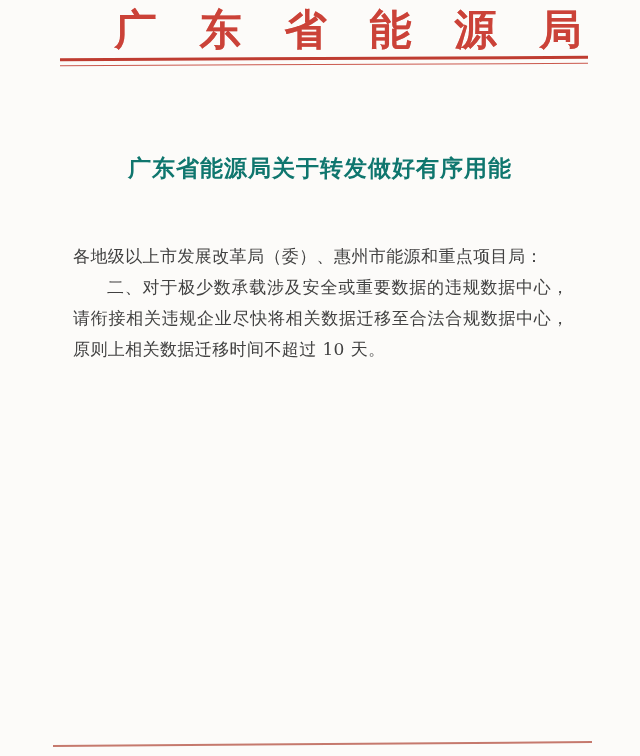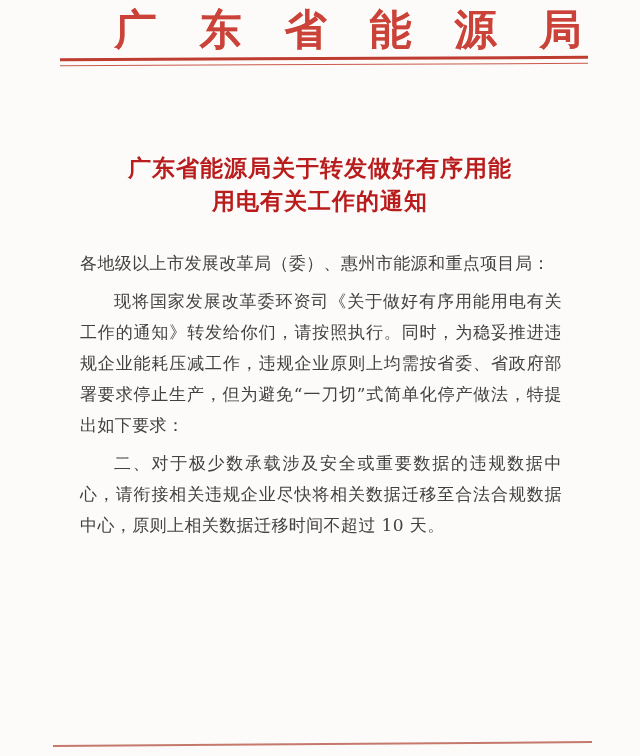--- a/index.html
+++ b/index.html
@@ -53,41 +53,41 @@
   .notice-title {
     position: absolute;
     top: 151px;
     left: 0;
     width: 100%;
     margin: 0;
     text-align: center;
     font-size: 23px;
     line-height: 33px;
     font-weight: 700;
-    color: #b91c1c;
+    color: #0f766e;
     letter-spacing: 1px;
   }
   .notice-title .title-line {
     display: block;
   }
 
   
   .notice-body {
     position: absolute;
     top: 241px;
     left: 73px;
     width: 496px;
     font-size: 17px;
     line-height: 31px;
     color: #414141;
     text-align: justify;
     letter-spacing: 0.4px;
   }
   .notice-body p {
-    margin: 7px;
+    margin: 0;
   }
   .notice-body p.para {
     text-indent: 2em;
   }
 
   
   .footer-divider {
     position: absolute;
     top: 743px;
     left: 53px;
@@ -103,24 +103,22 @@
 
   <header class="letterhead">
     <div class="agency-name">
       <span>广东省能源局</span>
     </div>
     <div class="letterhead-divider"></div>
   </header>
 
   <h1 class="notice-title">
     <span class="title-line">广东省能源局关于转发做好有序用能</span>
-    <span class="title-line">用电有关工作的通知</span>
   </h1>
 
   <div class="notice-body">
     <p class="salutation">各地级以上市发展改革局（委）、惠州市能源和重点项目局：</p>
-    <p class="para">现将国家发展改革委环资司《关于做好有序用能用电有关工作的通知》转发给你们，请按照执行。同时，为稳妥推进违规企业能耗压减工作，违规企业原则上均需按省委、省政府部署要求停止生产，但为避免“一刀切”式简单化停产做法，特提出如下要求：</p>
     <p class="para">二、对于极少数承载涉及安全或重要数据的违规数据中心，请衔接相关违规企业尽快将相关数据迁移至合法合规数据中心，原则上相关数据迁移时间不超过 10 天。</p>
   </div>
 
   <div class="footer-divider"></div>
 
 </div>
 
 </body></html>

